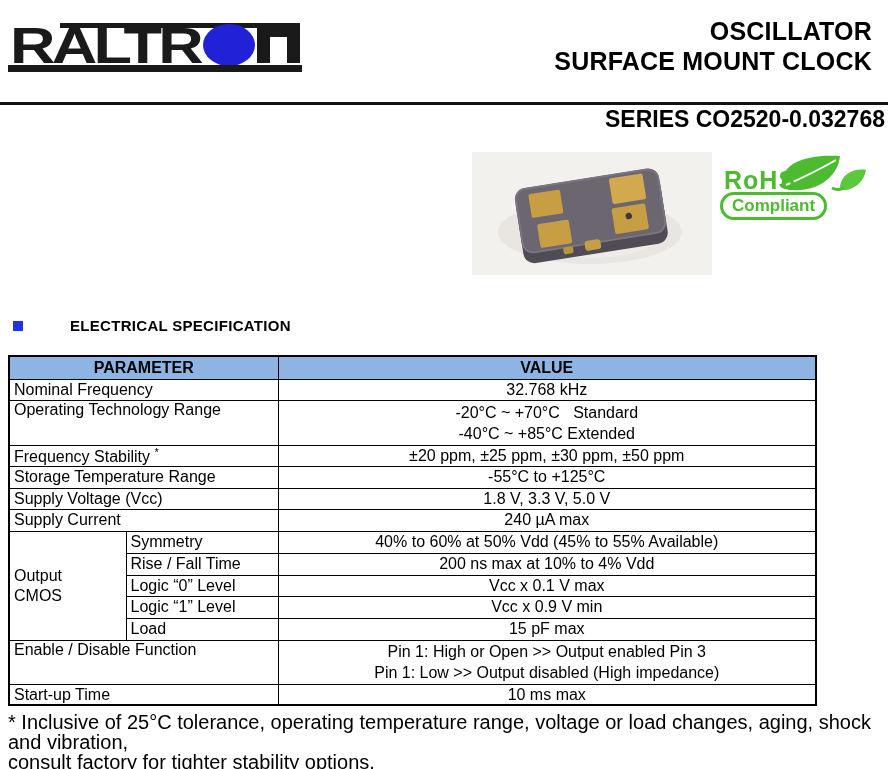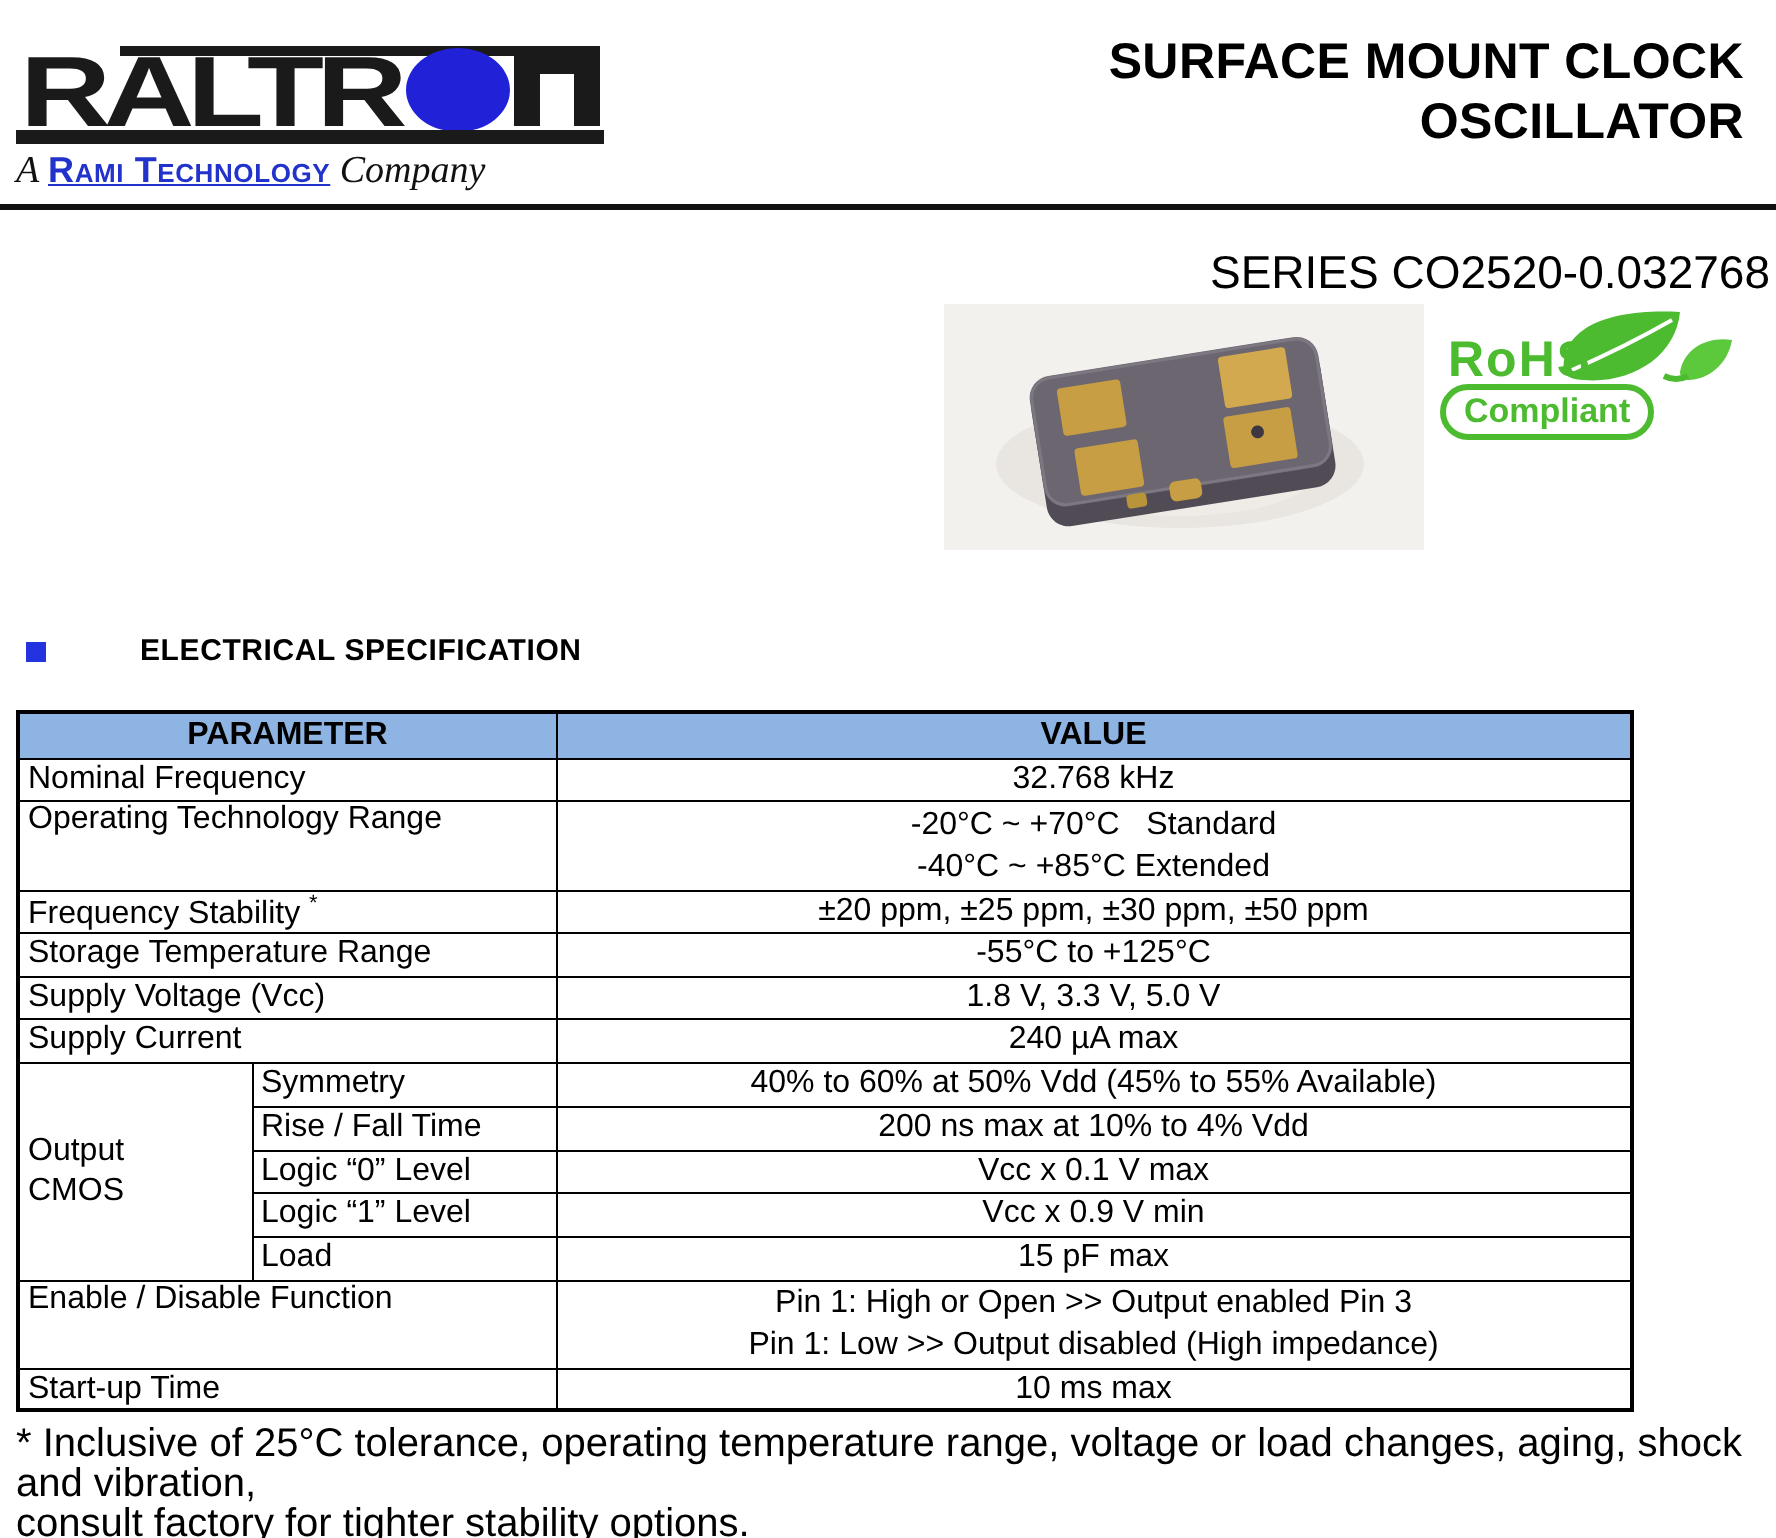--- a/index.html
+++ b/index.html
@@ -10,21 +10,21 @@
   
   .logo-block{position:absolute;left:8px;top:12px;width:302px;}
   .logo-svg{display:block;}
   .tagline{margin-top:1px;white-space:nowrap;}
   .tg-serif{font-family:"Liberation Serif",serif;font-style:italic;font-size:19px;color:#111;}
   .tg-brand{font-family:"Liberation Sans",sans-serif;font-weight:bold;font-variant:small-caps;
             font-size:18px;color:#2233cc;text-decoration:underline;letter-spacing:.3px;}
   .title-block{position:absolute;top:16px;right:16px;text-align:right;
                font-weight:bold;font-size:25px;line-height:30px;letter-spacing:.2px;}
   .header-rule{position:absolute;left:0;top:102px;width:888px;height:3px;background:#111;}
-  .series-title{position:absolute;top:123px;right:3px;font-weight:normal;font-size:23px;}
+  .series-title{position:absolute;top:106px;right:3px;font-weight:bold;font-size:23px;}
   
   .product-photo{position:absolute;left:472px;top:152px;width:240px;height:123px;}
   .rohs-badge{position:absolute;left:720px;top:158px;width:145px;height:64px;}
   .rohs-word{position:absolute;left:4px;top:8px;font-weight:bold;font-size:25px;color:#4cbb2f;
              letter-spacing:1px;font-family:"Liberation Sans",sans-serif;}
   .rohs-pill{position:absolute;left:0px;top:34px;border:3px solid #4cbb2f;border-radius:14px;
              color:#4cbb2f;font-weight:bold;font-size:17px;padding:0 9px;line-height:22px;}
   .rohs-leaves{position:absolute;left:58px;top:-6px;}
   
   .section-head{position:absolute;left:13px;top:317px;display:flex;align-items:center;gap:32px;}
@@ -52,28 +52,25 @@
     <rect x="52" y="11" width="240" height="5" fill="#1a1a1a"></rect>
     <text x="2" y="51" font-family="Liberation Sans, sans-serif" font-weight="bold" font-size="50" letter-spacing="-3" fill="#1a1a1a" textLength="190" lengthAdjust="spacingAndGlyphs">RALTR</text>
     <ellipse cx="221" cy="33" rx="26" ry="21" fill="#2121d8"></ellipse>
     <g fill="#1a1a1a">
       <rect x="249" y="14" width="43" height="11"></rect>
       <rect x="249" y="14" width="13" height="37"></rect>
       <rect x="279" y="14" width="13" height="37"></rect>
     </g>
     <rect x="0" y="53" width="294" height="7" fill="#1a1a1a"></rect>
   </svg>
-  <div class="tagline">
-    <span class="tg-serif">A </span><span class="tg-brand">Rami Technology</span><span class="tg-serif"> Company</span>
-  </div>
 </div>
 
 <div class="title-block">
+  <div>OSCILLATOR</div>
   <div>SURFACE MOUNT CLOCK</div>
-  <div>OSCILLATOR</div>
 </div>
 
 <div class="header-rule"></div>
 <div class="series-title">SERIES CO2520-0.032768</div>
 
 <svg class="product-photo" viewBox="0 0 240 123">
   <rect width="240" height="123" fill="#f3f1ee"></rect>
   <ellipse cx="118" cy="80" rx="92" ry="32" fill="#e9e6e1"></ellipse>
   <ellipse cx="118" cy="82" rx="70" ry="24" fill="#efece8"></ellipse>
   <g transform="rotate(-9 118 62)">

